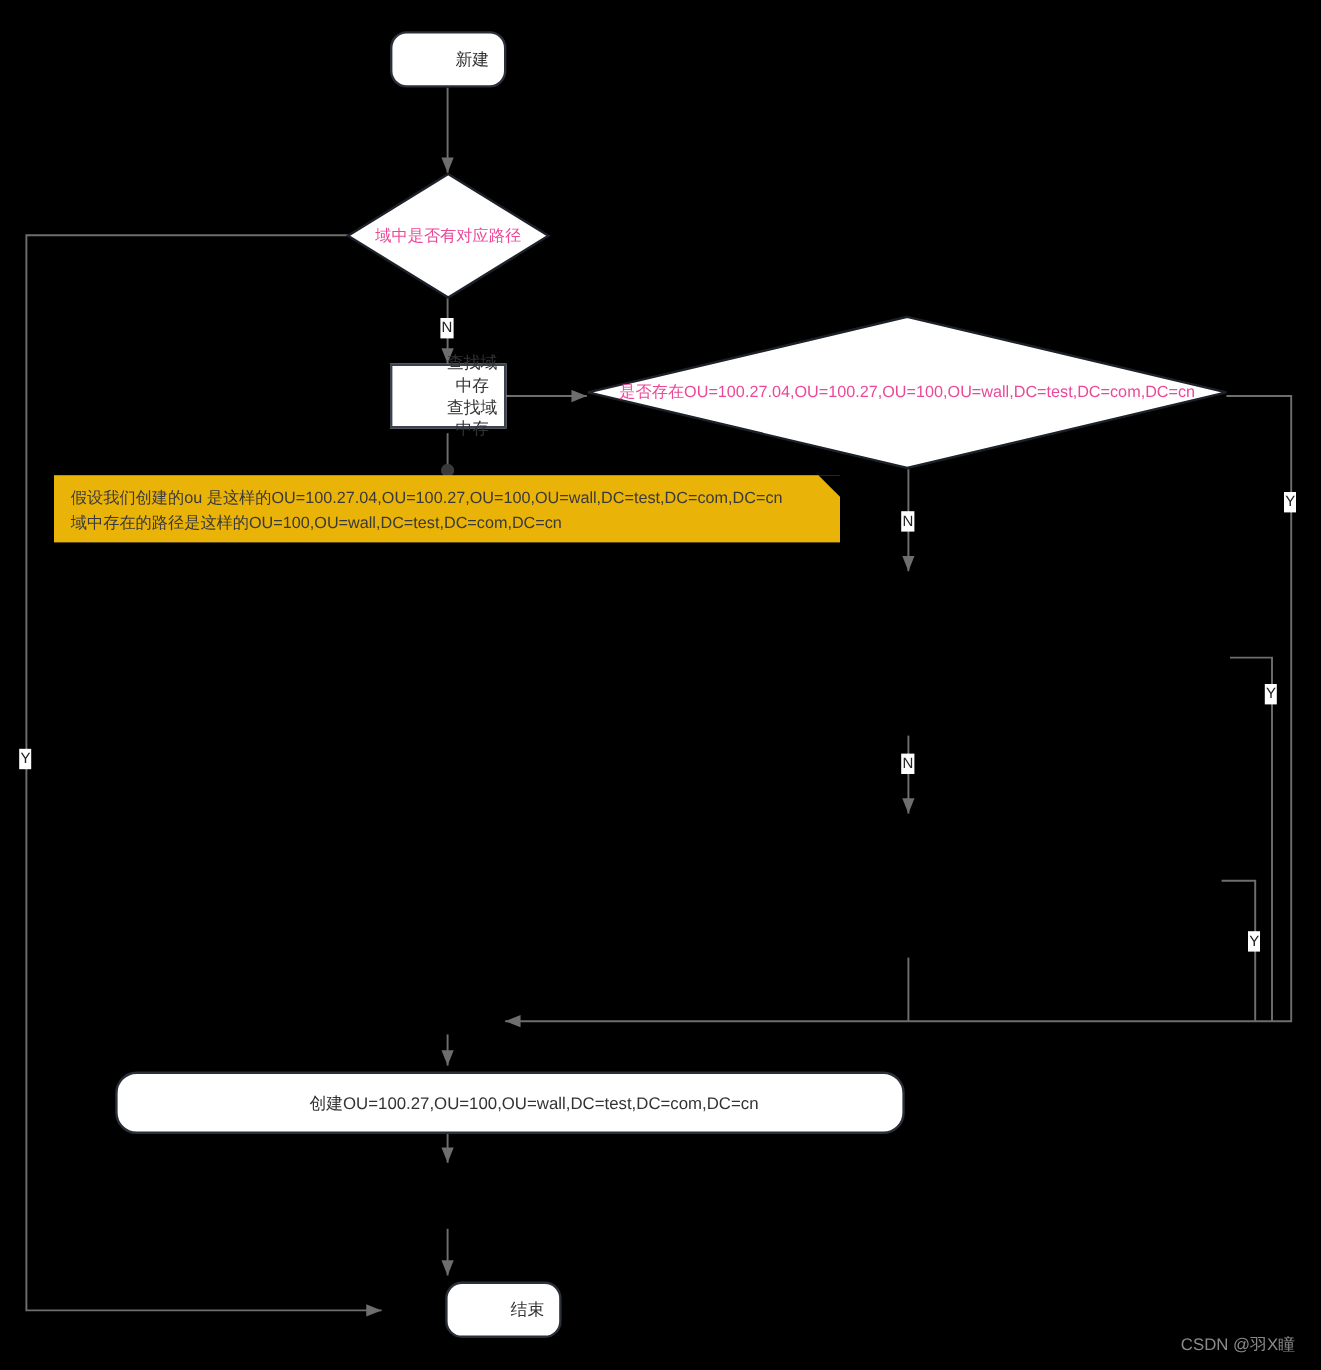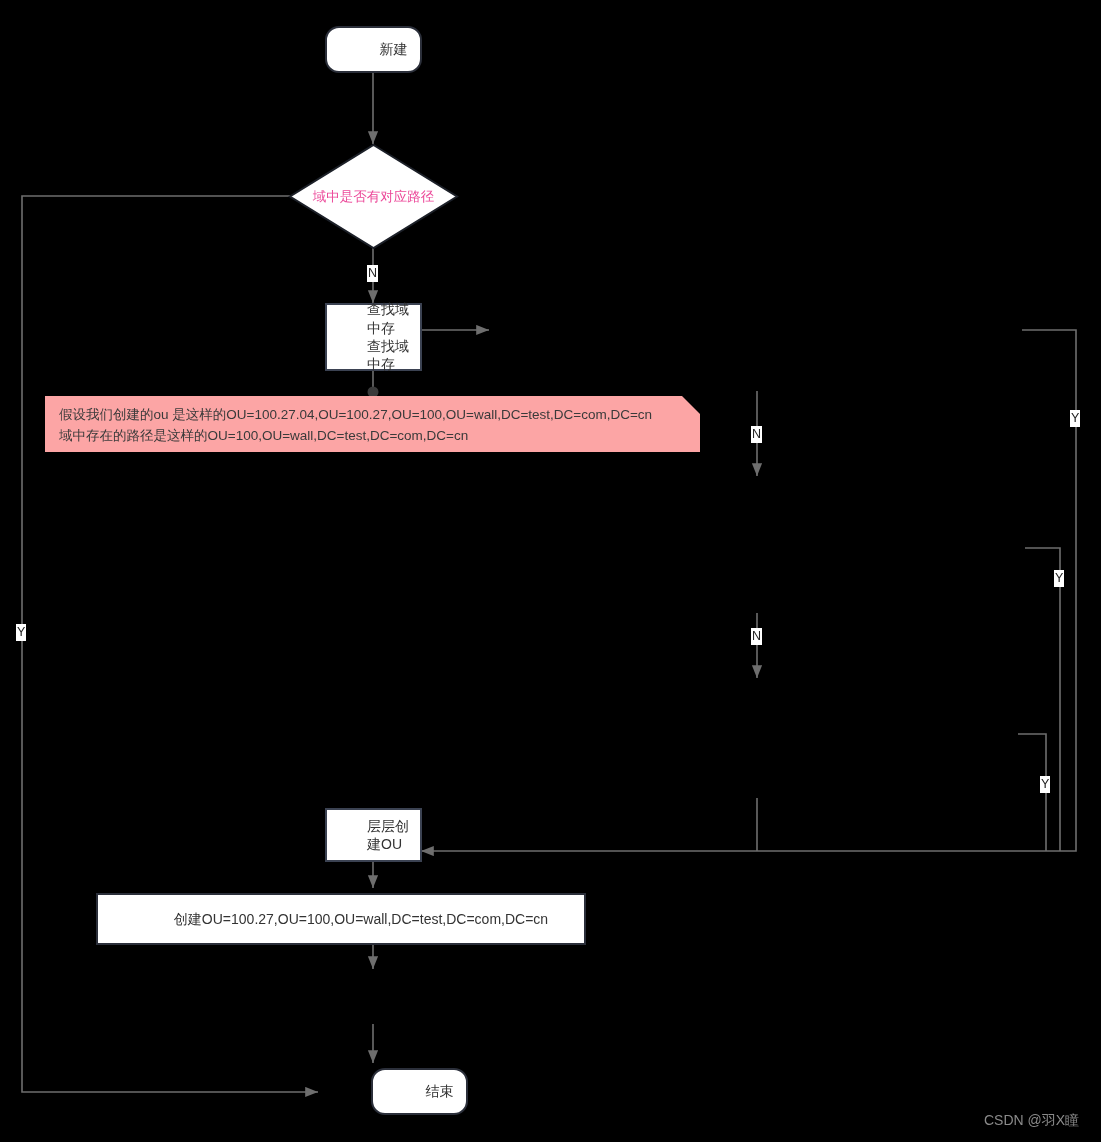--- a/index.html
+++ b/index.html
@@ -23,20 +23,21 @@
     top: 0;
     width: 1101px;
     height: 1142px;
   }
   .node {
     position: absolute;
     box-sizing: border-box;
     display: flex;
     align-items: center;
     justify-content: center;
+    text-align: center;
     color: #333333;
     background: #ffffff;
     line-height: 1.32;
     padding-left: 40px;
   }
   .terminator {
     border: 2px solid #2b2f3a;
     border-radius: 14px;
     font-size: 14px;
   }
@@ -67,21 +68,21 @@
     align-items: center;
     justify-content: center;
     color: #ec4899;
     font-size: 13.5px;
     white-space: nowrap;
     pointer-events: none;
   }
   .note {
     position: absolute;
     box-sizing: border-box;
-    background: #fca5a5;
+    background: #eab308;
     color: #3a3a3a;
     font-size: 13.5px;
     line-height: 1.55;
     padding: 9px 14px 9px 14px;
     white-space: nowrap;
   }
   .note .fold {
     position: absolute;
     right: 0;
     top: 0;
@@ -154,33 +155,36 @@
     <span>新建</span>
   </div>
 
   <div class="diamond-wrap" style="left:289px; top:144px; width:169px; height:105px;">
     <svg width="169" height="105" viewBox="0 0 169 105" xmlns="http://www.w3.org/2000/svg">
       <polygon points="84.5,1 168,52.5 84.5,104 1,52.5" fill="#ffffff" stroke="#1c2028" stroke-width="2"></polygon>
     </svg>
     <div class="diamond-label">域中是否有对应路径</div>
   </div>
 
-  <div class="node process" style="left:325px; top:303px; width:97px; height:68px; flex-direction:column;">
+  <div class="node process" style="left:325px; top:303px; width:97px; height:54px; flex-direction:column;">
     <span>查找域中存</span>
     <span>查找域中存</span>
   </div>
 
-
-
-
-  <div class="node process" style="left:325px; top:808px; width:97px; height:54px;">
-    <span>层层创建OU</span>
-  </div>
-
-  <div class="node process-wide" style="left:96px; top:893px; width:490px; height:52px;">
+  <div class="diamond-wrap" style="left:489px; top:263px; width:534px; height:128px;">
+    <svg width="534" height="128" viewBox="0 0 534 128" xmlns="http://www.w3.org/2000/svg">
+      <polygon points="267,1 533,64 267,127 1,64" fill="#ffffff" stroke="#1c2028" stroke-width="2"></polygon>
+    </svg>
+    <div class="diamond-label">是否存在OU=100.27.04,OU=100.27,OU=100,OU=wall,DC=test,DC=com,DC=cn</div>
+  </div>
+
+
+
+
+  <div class="node process-wide" style="left:96px; top:893px; width:658px; height:52px;border-radius:18px;">
     <span>创建OU=100.27,OU=100,OU=wall,DC=test,DC=com,DC=cn</span>
   </div>
 
 
   <div class="node terminator" style="left:325px; top:1068px; width:97px; height:47px;margin-left:46px;">
     <span>结束</span>
   </div>
 
   <div class="note" style="left:45px; top:396px; width:655px; height:56px;">
     <div class="fold"></div>

